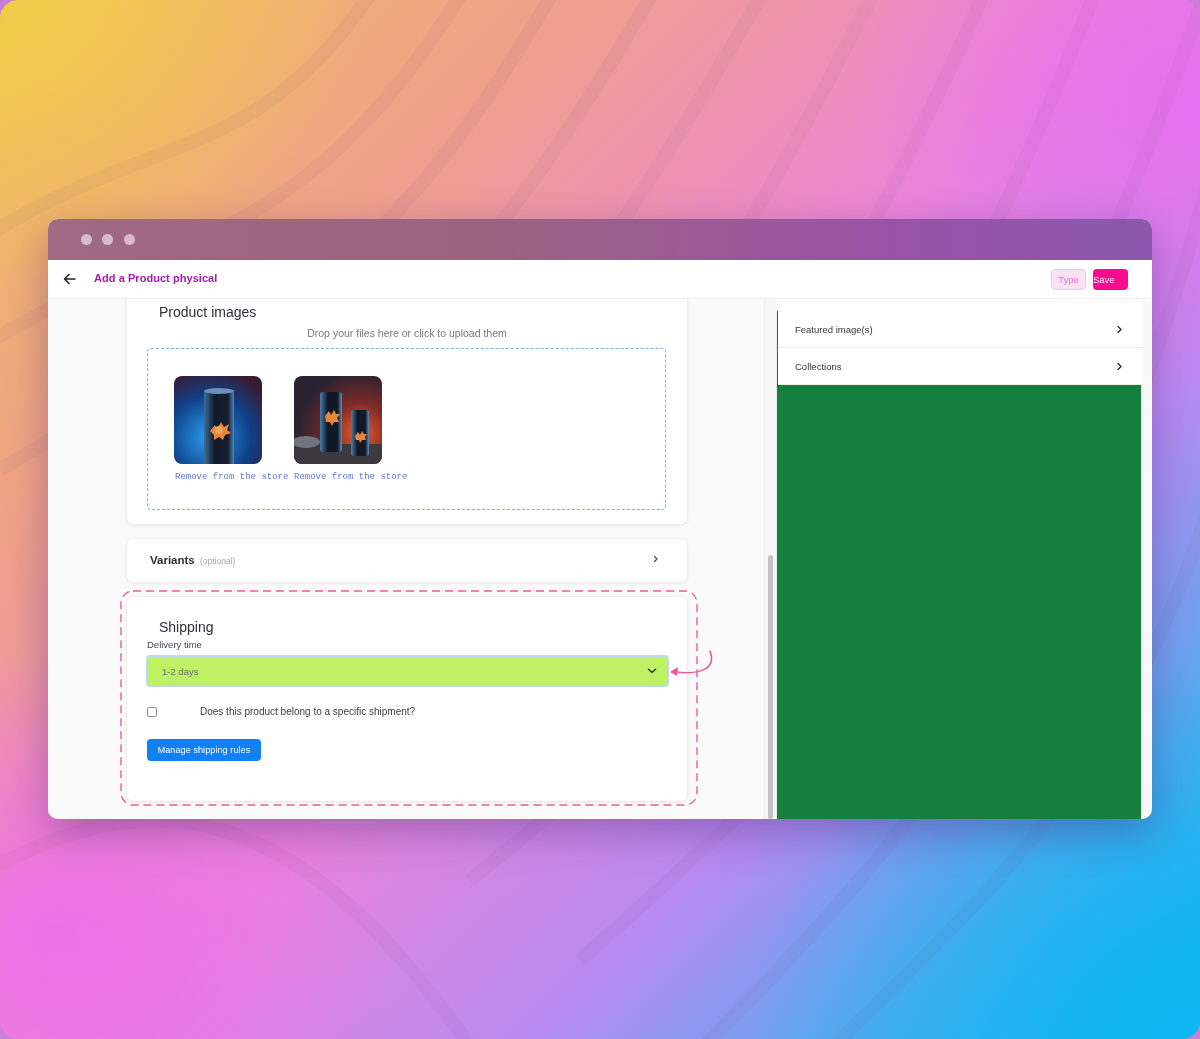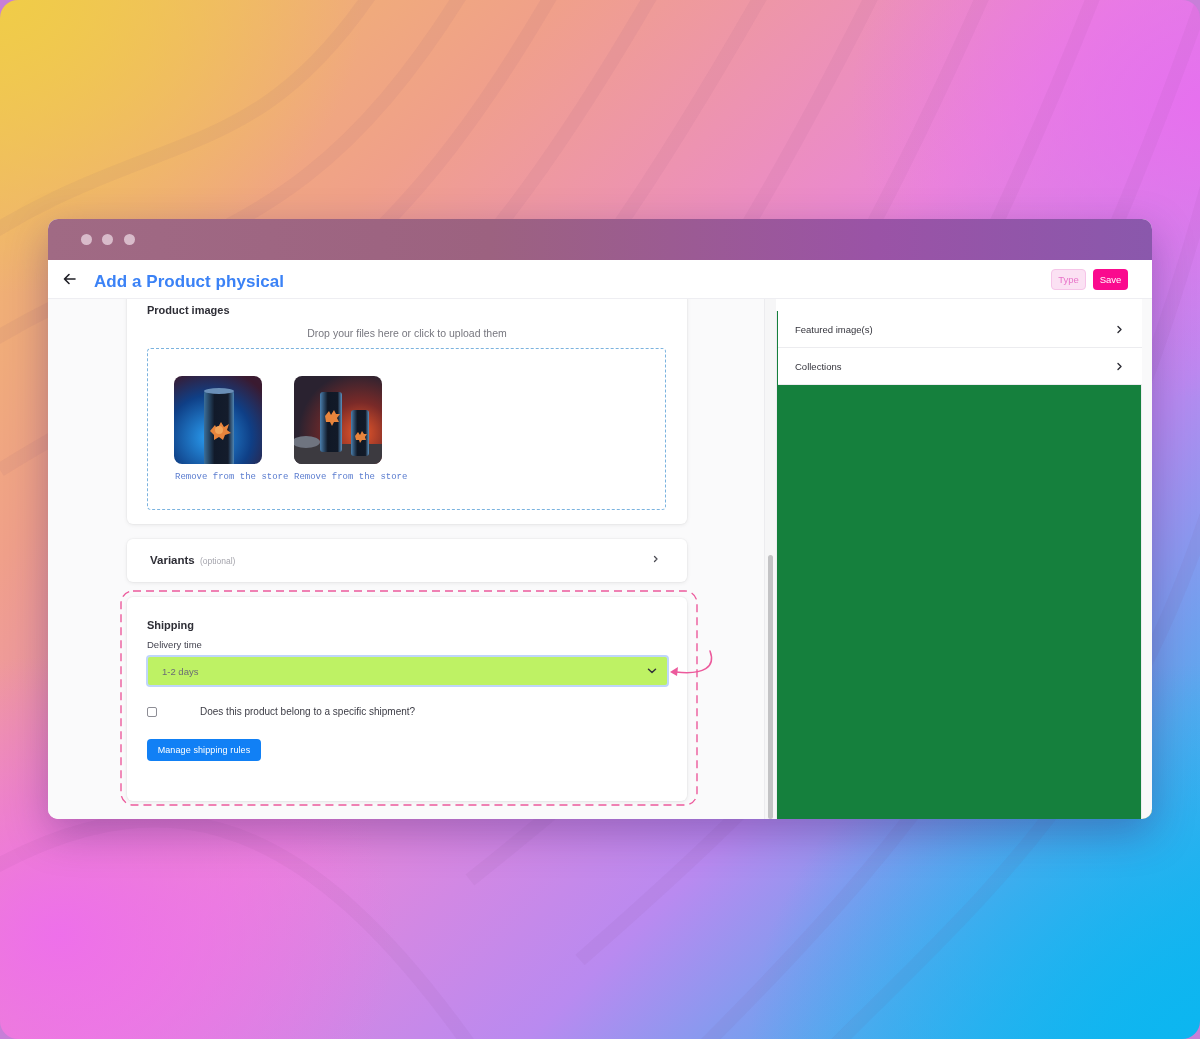--- a/index.html
+++ b/index.html
@@ -32,45 +32,45 @@
     background: linear-gradient(90deg, #a06a84 0%, #9c6280 40%, #9a53a6 75%, #8a58ac 100%);
   }
   .dot { position: absolute; top: 15px; width: 11px; height: 11px; border-radius: 50%; background: rgba(235,215,225,0.75); }
   .dot.d1 { left: 33px; } .dot.d2 { left: 54px; } .dot.d3 { left: 76px; }
 
   .appbar {
     position: absolute; left: 0; top: 41px; width: 1104px; height: 39px;
     background: #fff; border-bottom: 1px solid #eeeef2;
   }
   .back-btn { position: absolute; left: 12px; top: 9px; width: 20px; height: 20px; cursor: pointer; }
-  .page-title { position: absolute; left: 46px; top: 12px; font-size: 17px; font-weight: bold; color: #3b82f6; letter-spacing: 0.05px; }
+  .page-title { position: absolute; left: 46px; top: 12px; font-size: 11px; font-weight: bold; color: #a21caf; letter-spacing: 0.05px; }
   .type-btn {
     position: absolute; left: 1003px; top: 9px; width: 35px; height: 21px;
     border-radius: 4px; background: #fbe1f3; border: 1px solid #f6c4e8;
     color: #e874c9; font-size: 9.5px; text-align: center; line-height: 19px; cursor: pointer;
   }
   .save-btn {
     position: absolute; left: 1045px; top: 9px; width: 35px; height: 21px;
     border-radius: 4px; background: #fa0a8e; color: #fff;
-    font-size: 9.5px; text-align: center; line-height: 21px; cursor: pointer;
+    font-size: 9.5px; text-align: left; line-height: 21px; cursor: pointer;
   }
 
   .main {
     position: absolute; left: 0; top: 80px; width: 728px; height: 520px;
     background: #fafafb; overflow: hidden;
   }
   .scroll-track { position: absolute; left: 716px; top: 80px; width: 12px; height: 520px; background: #f6f6f7; border-left: 1px solid #ececef; }
   .scroll-thumb { position: absolute; left: 720px; top: 336px; width: 5px; height: 264px; border-radius: 3px; background: #c3c3c5; }
 
   .card {
     position: absolute; background: #fff; border-radius: 6px;
     box-shadow: 0 1px 4px rgba(0,0,0,0.08), 0 0 0 1px rgba(0,0,0,0.02);
   }
   .card.images { left: 79px; top: 72px; width: 560px; height: 233px; top: -8px; }
-  .card-title { position: absolute; font-size: 11px; font-weight: bold; color: #2e2e36; }
+  .card-title { position: absolute; font-size: 14px; font-weight: normal; color: #2e2e36; margin-left: 12px; }
   .drop-hint { position: absolute; left: 0; width: 560px; text-align: center; font-size: 10.5px; color: #77777f; }
   .dropzone {
     position: absolute; left: 20px; top: 57px; width: 519px; height: 162px;
     border: 1.5px dashed #7bb3df; border-radius: 4px;
   }
   .thumb { position: absolute; top: 27px; width: 88px; height: 88px; border-radius: 8px; overflow: hidden; }
   .remove-link { position: absolute; top: 123px; font-size: 9px; color: #5a7ccf; cursor: pointer; white-space: nowrap; font-family: Liberation Mono, monospace; }
 
   .card.variants { left: 79px; top: 240px; width: 560px; height: 43px; }
   .variants-label { position: absolute; left: 23px; top: 15px; font-size: 11.5px; font-weight: bold; color: #2e2e36; }

